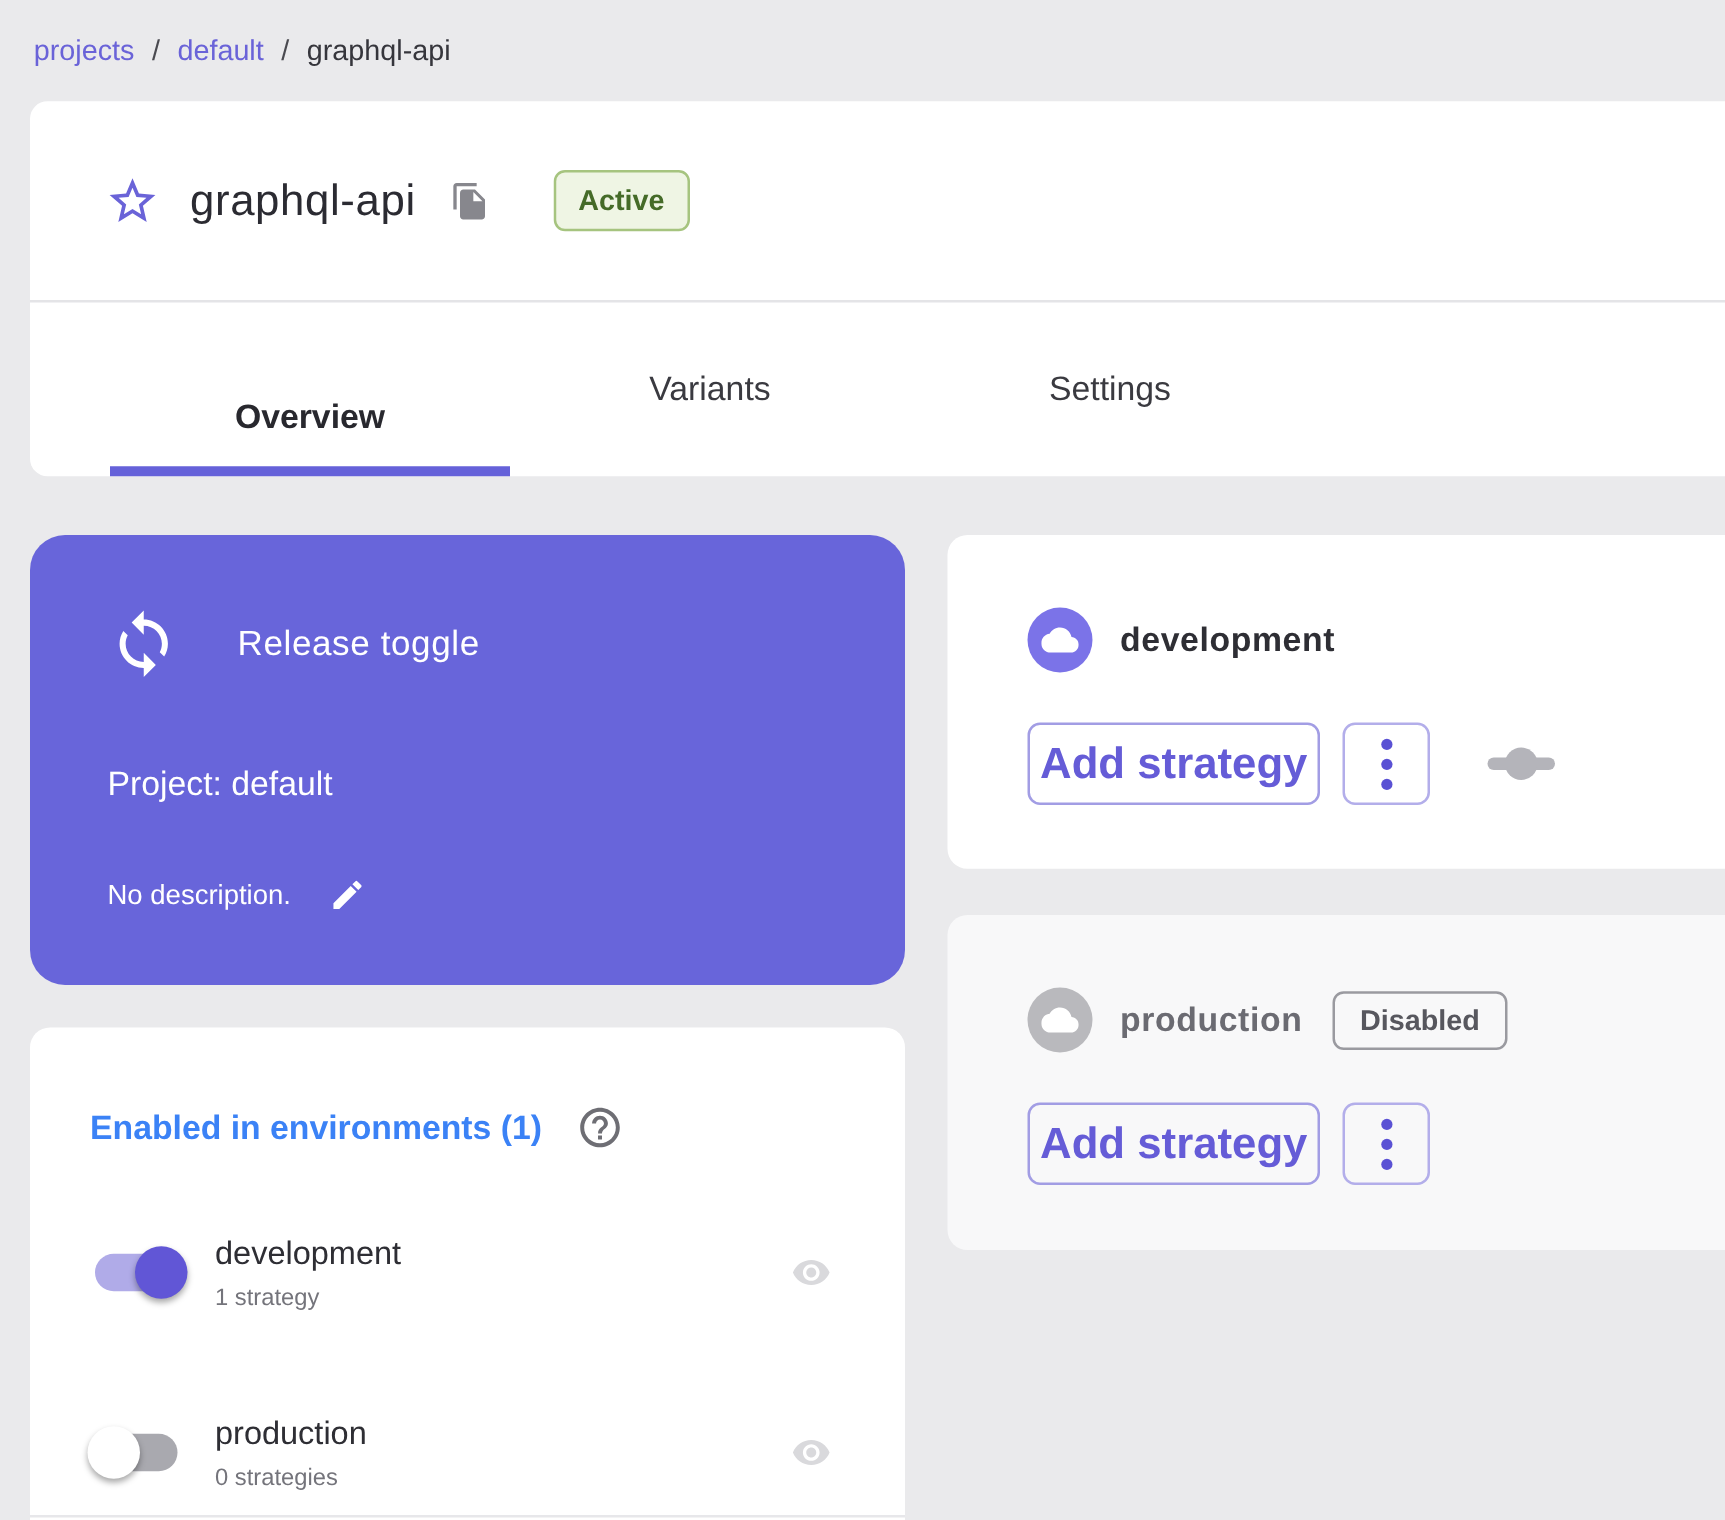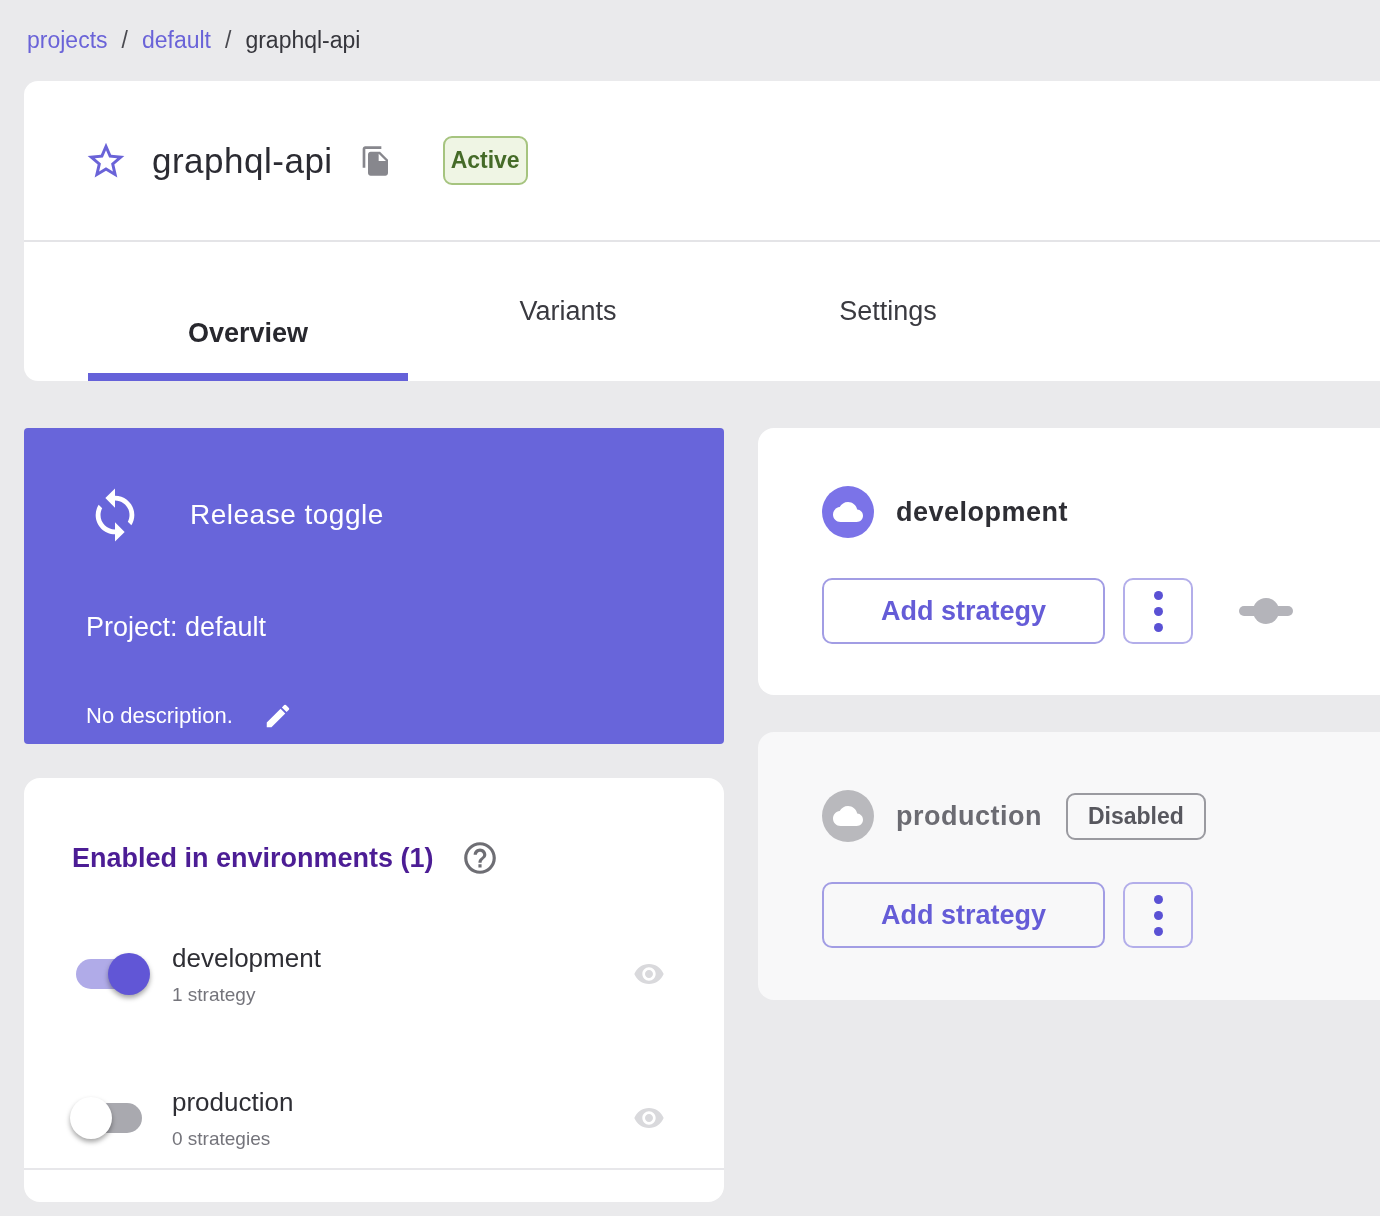--- a/index.html
+++ b/index.html
@@ -15,41 +15,41 @@
   .breadcrumb { padding:27px 0 0 27px; font-size:23px; display:flex; align-items:center; gap:14px; }
   .crumb-link { color:#6a63d8; cursor:pointer; text-decoration:none; }
   .crumb-sep { color:#4a4a50; }
   .crumb-current { color:#36363c; }
   
   .header-card { margin:27px 0 0 24px; background:#ffffff; border-radius:14px 0 0 14px; }
   .title-row { height:161px; display:flex; align-items:center; padding-left:60px; border-bottom:2px solid #e4e4e7; }
   .star-btn { width:44px; height:44px; display:flex; align-items:center; justify-content:center; cursor:pointer; }
   .feature-title { font-size:35px; font-weight:500; color:#2b2b32; margin-left:24px; letter-spacing:0.5px; }
   .copy-btn { margin-left:26px; width:34px; height:34px; display:flex; align-items:center; justify-content:center; cursor:pointer; }
-  .active-badge { margin-left:50px; background:#eff5e4; border:2px solid #a6c47f; border-radius:9px; padding:9px 6px; color:#456b28; font-weight:bold; font-size:23px; }
+  .active-badge { margin-left:50px; background:#eff5e4; border:2px solid #a6c47f; border-radius:9px; padding:9px 18px; color:#456b28; font-weight:bold; font-size:23px; }
   
   .tabs-row { height:139px; display:flex; padding-left:64px; }
   .tab { width:320px; display:flex; align-items:center; justify-content:center; font-size:27px; color:#3a3a40; position:relative; cursor:pointer; }
   .tab.active { font-weight:bold; color:#28282e;margin-top:44px; }
   .tab.active .tab-indicator { position:absolute; left:0; right:0; bottom:0; height:8px; background:#6561d9; }
   
   .left-col { position:absolute; left:24px; top:428px; width:700px; }
   .right-col { position:absolute; left:758px; top:428px; width:740px; }
   
-  .release-card { background:#6865da; border-radius:4px; height:316px; color:#ffffff; padding:58px 48px 0 62px; }
+  .release-card { background:#6865da; border-radius:28px; height:360px; color:#ffffff; padding:58px 48px 0 62px; }
   .release-head { display:flex; align-items:center; }
   .release-title { font-size:28px; margin-left:46px; letter-spacing:0.5px; }
   .release-project { margin-top:68px; font-size:27px; }
   .release-desc-row { margin-top:56px; display:flex; align-items:center; }
   .release-desc { font-size:22px; }
   .edit-btn { margin-left:28px; width:34px; height:34px; display:flex; align-items:center; justify-content:center; cursor:pointer; }
   
   .env-panel { margin-top:34px; background:#ffffff; border-radius:16px; height:424px; padding:60px 52px 0 48px; position:relative; }
   .env-panel-title-row { display:flex; align-items:center; }
-  .env-panel-title { font-size:27px; font-weight:bold; color:#4c1d95; }
+  .env-panel-title { font-size:27px; font-weight:bold; color:#3b82f6; }
   .help-btn { margin-left:26px; width:40px; height:40px; display:flex; align-items:center; justify-content:center; cursor:pointer; }
   .env-row { display:flex; align-items:center; margin-top:48px; height:96px; }
   .env-row-text { margin-left:20px; }
   .env-row-name { font-size:26px; color:#2e2e34; }
   .env-row-strategies { font-size:19px; color:#74747b; margin-top:10px; }
   .eye-btn { margin-left:auto; width:46px; height:34px; display:flex; align-items:center; justify-content:center; cursor:pointer; }
   .env-panel-divider { position:absolute; left:0; right:0; top:390px; border-top:2px solid #e7e7ea; }
   
   .switch { position:relative; width:80px; height:48px; flex:0 0 80px; cursor:pointer; }
   .switch .track { position:absolute; left:4px; top:9px; width:66px; height:30px; border-radius:15px; }
@@ -64,21 +64,21 @@
   .env-card.production { background:#f8f8f9; height:268px; margin-top:37px; }
   .env-card-head { display:flex; align-items:center; }
   .cloud-avatar { width:52px; height:52px; border-radius:50%; display:flex; align-items:center; justify-content:center; }
   .cloud-avatar.purple { background:#7b73e8; }
   .cloud-avatar.gray { background:#b9b9bd; }
   .env-card-name { font-size:27px; font-weight:bold; margin-left:22px; letter-spacing:0.5px; }
   .env-card.development .env-card-name { color:#2e2e34; }
   .env-card.production .env-card-name { color:#6b6b72; }
   .disabled-badge { margin-left:24px; border:2px solid #9a9aa0; border-radius:9px; padding:8px 20px; font-size:23px; font-weight:bold; color:#57575e; background:transparent; }
   .env-card-actions { display:flex; align-items:center; margin-top:40px; }
-  .add-strategy-btn { width:283px; height:66px; border:2px solid #a29de4; border-radius:10px; background:#ffffff00; color:#655cd7; font-weight:bold; font-size:27px; display:flex; align-items:center; justify-content:center; cursor:pointer; }
+  .add-strategy-btn { width:234px; height:66px; border:2px solid #a29de4; border-radius:10px; background:#ffffff00; color:#655cd7; font-weight:bold; font-size:35px; display:flex; align-items:center; justify-content:center; cursor:pointer; }
   .kebab-btn { width:70px; height:66px; margin-left:18px; border:2px solid #b3aeea; border-radius:10px; display:flex; flex-direction:column; align-items:center; justify-content:center; gap:7px; cursor:pointer; background:transparent; }
   .kebab-dot { width:9px; height:9px; border-radius:50%; background:#5a51d4; }
   .slider-glyph { position:relative; width:54px; height:28px; margin-left:46px; cursor:pointer; }
   .slider-glyph .bar { position:absolute; left:0; right:0; top:9px; height:10px; border-radius:5px; background:#b4b4ba; }
   .slider-glyph .knob { position:absolute; left:14px; top:1px; width:26px; height:26px; border-radius:50%; background:#b4b4ba; }
 </style>
 </head>
 <body>
 
 <nav class="breadcrumb">

